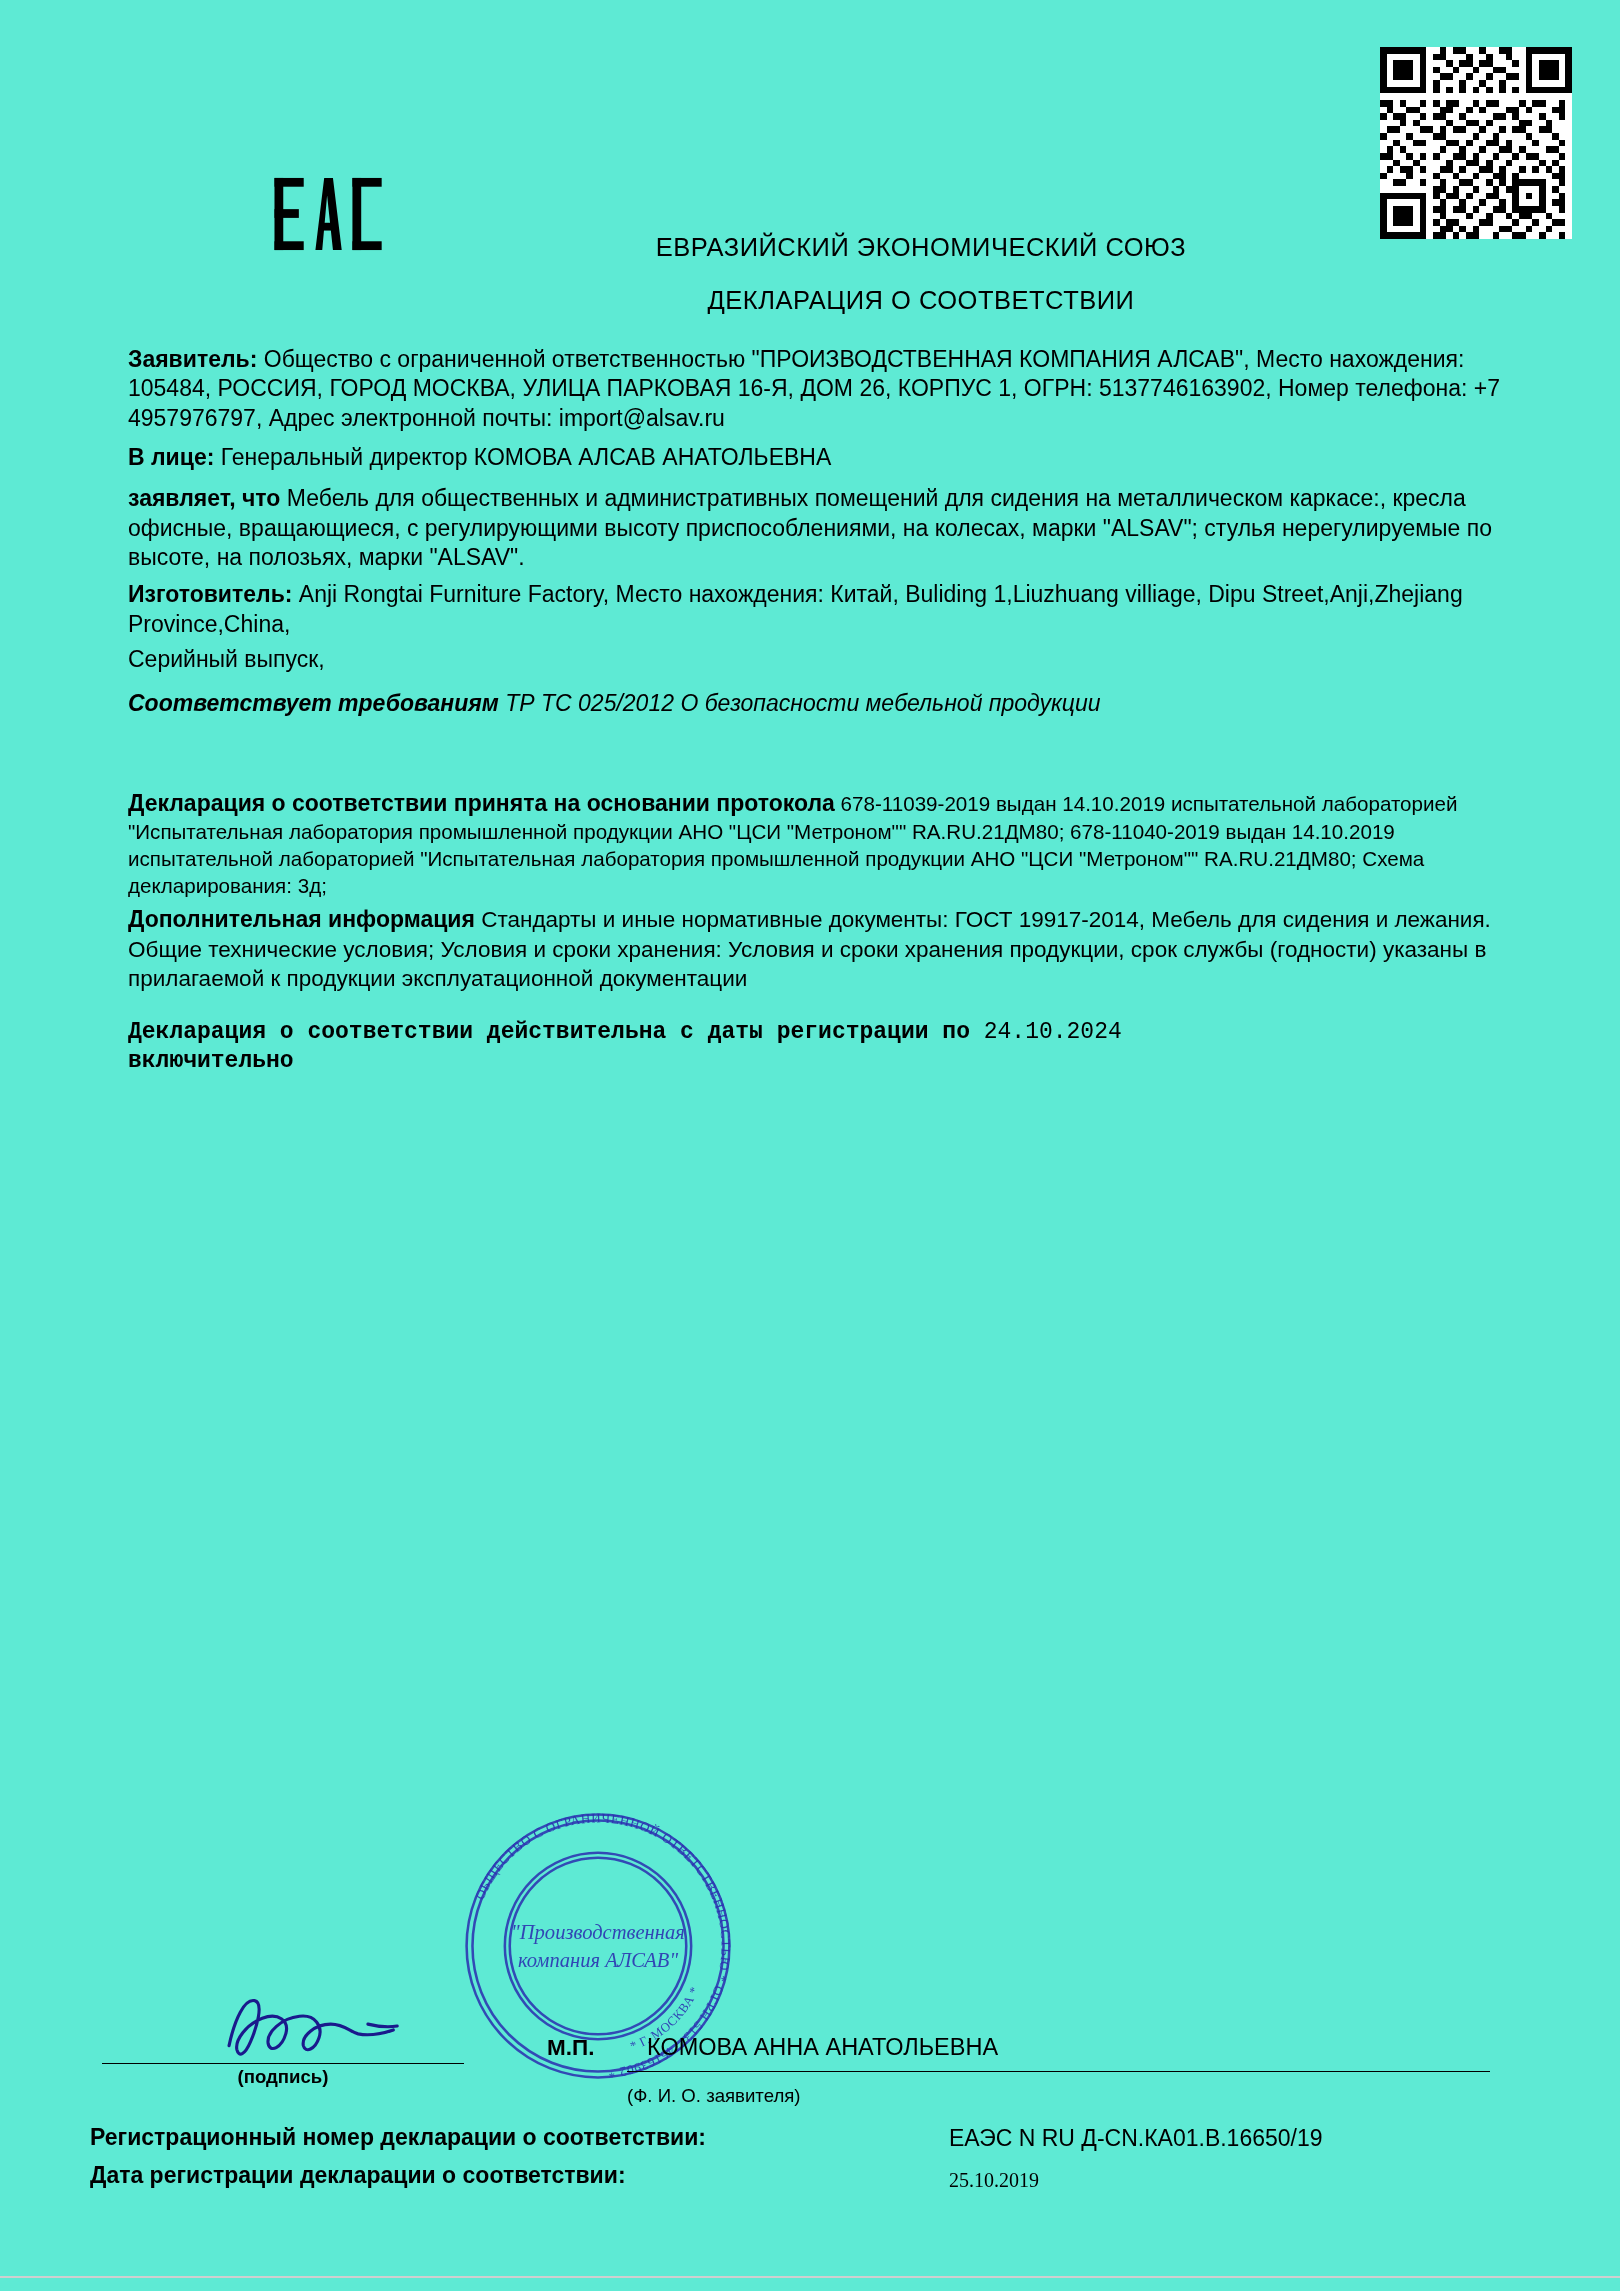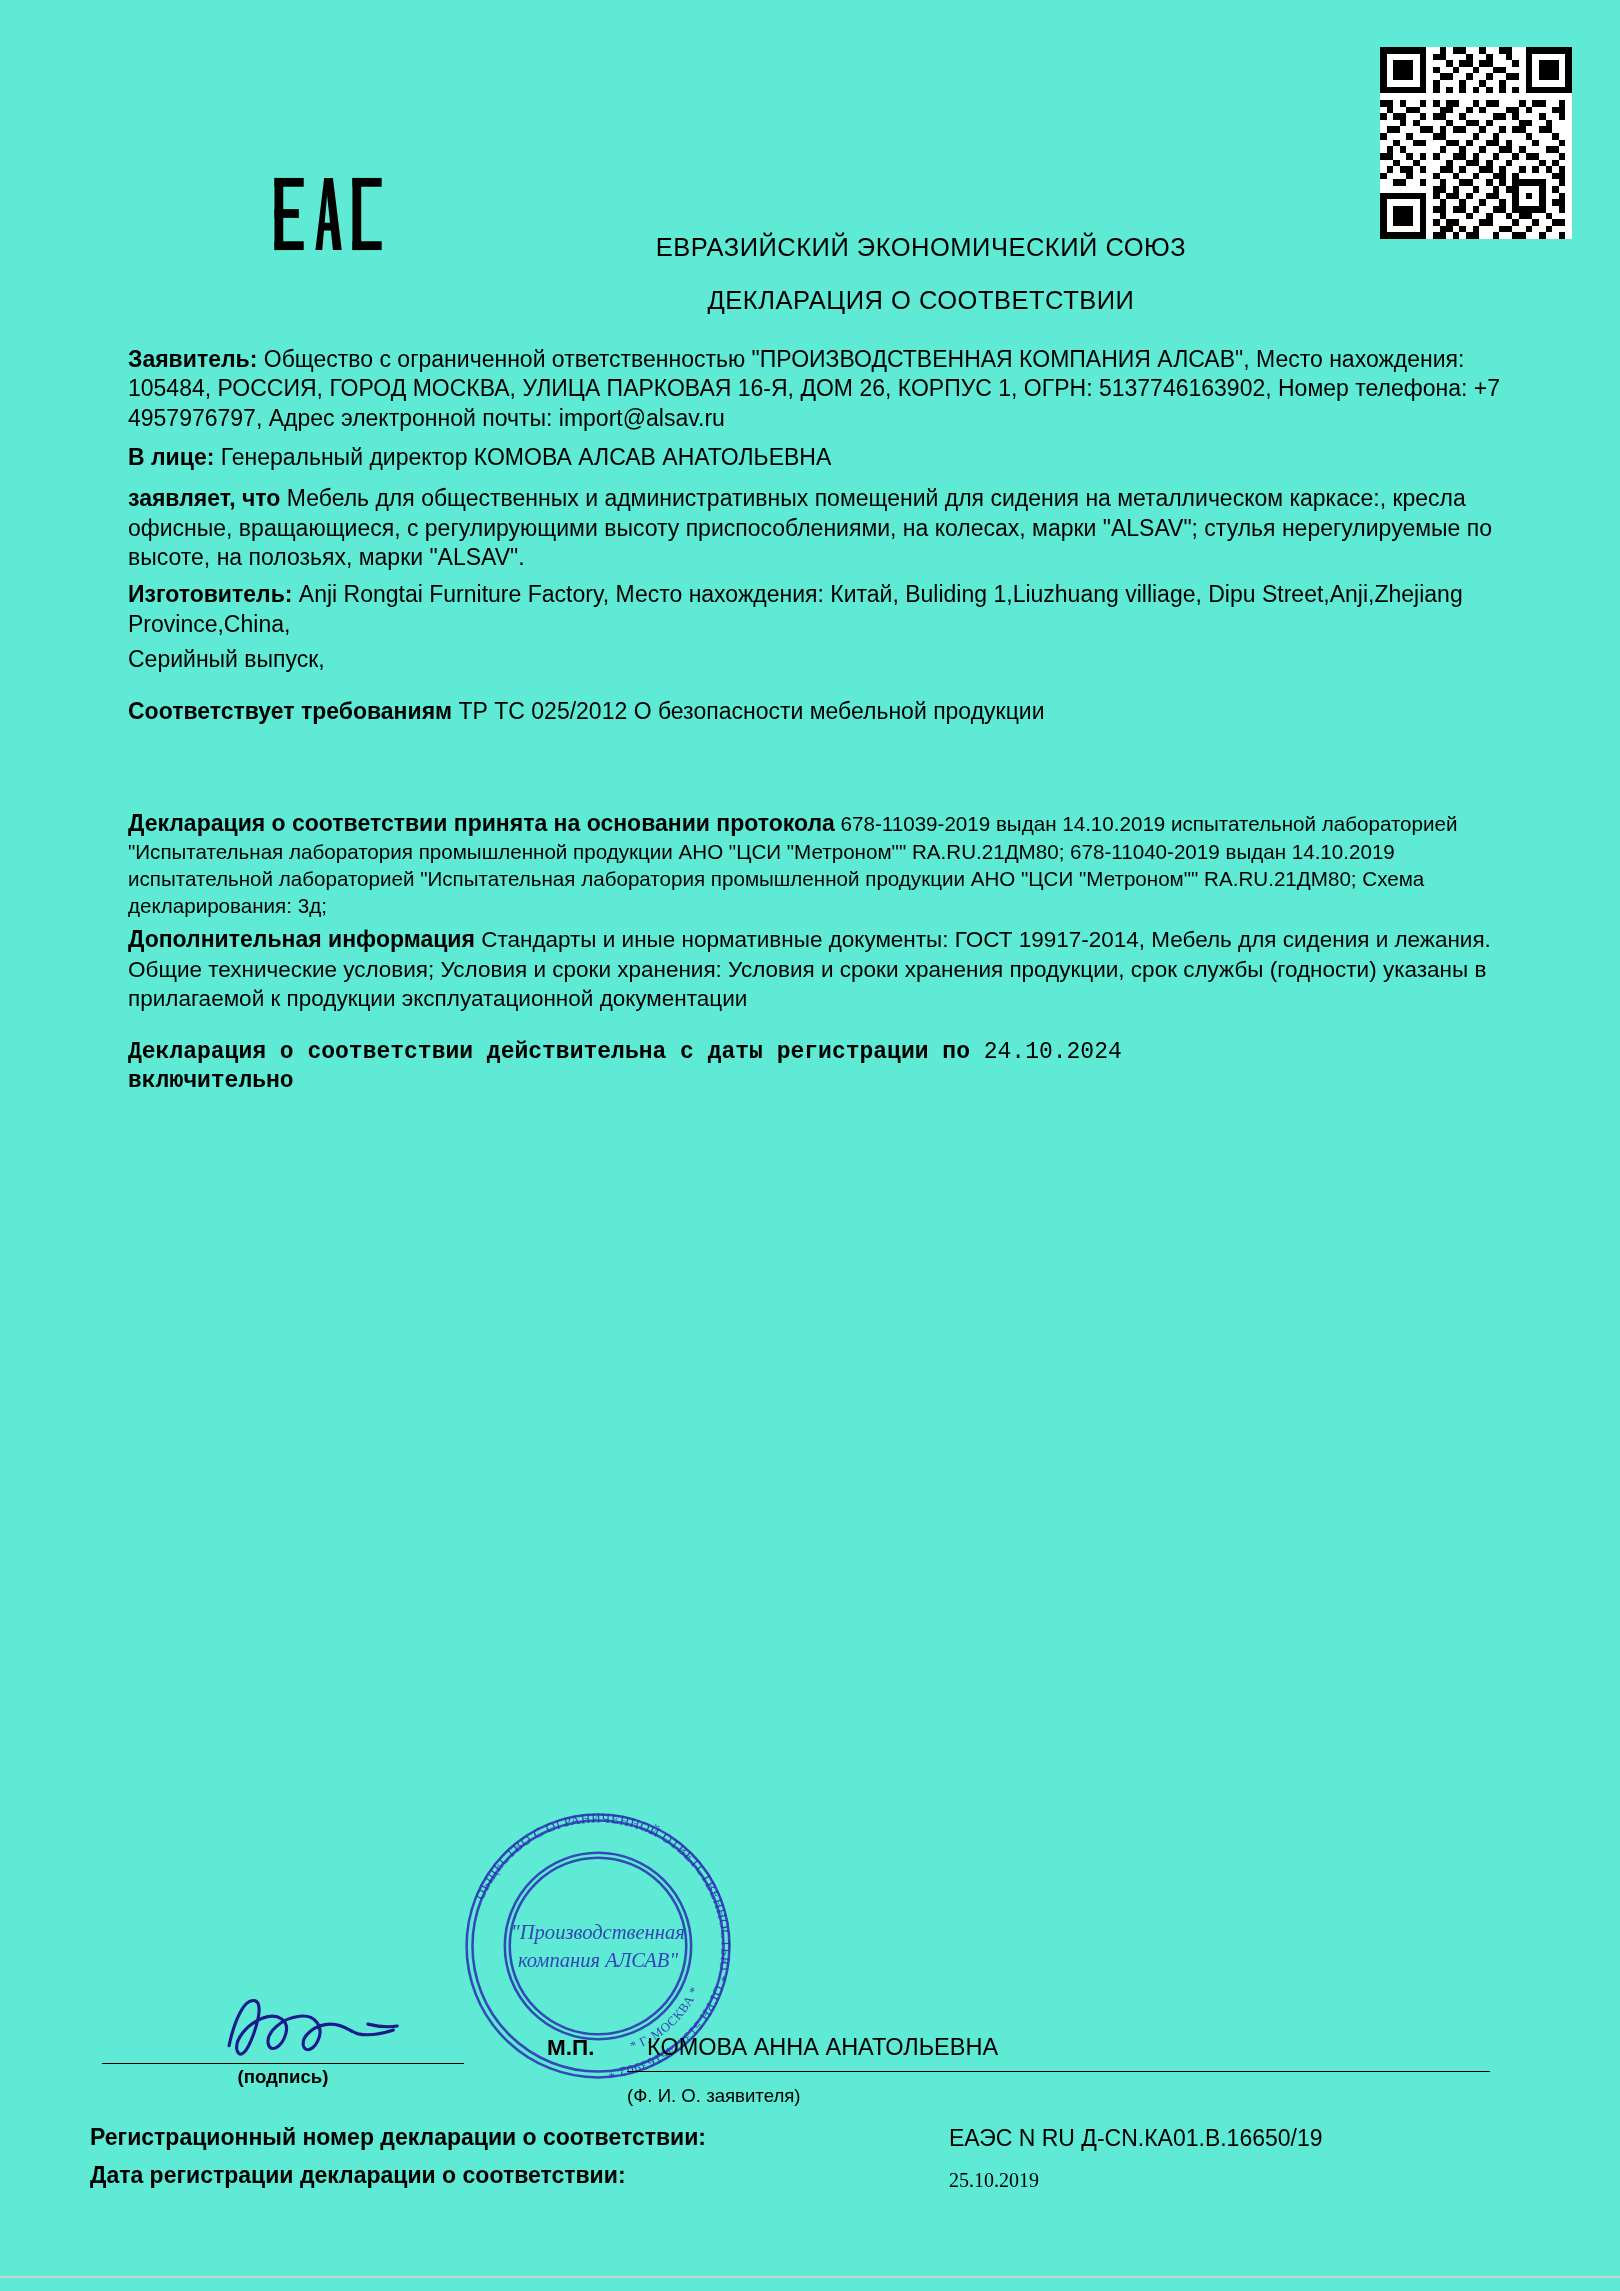--- a/index.html
+++ b/index.html
@@ -70,21 +70,20 @@
   .para {
     margin-bottom: 2px;
   }
   b { font-weight: 700; }
 
   .block-gap { height: 69px; }
 
   .small {
     font-size: 20.6px;
     line-height: 1.3;
-    margin-top: 12px;
   }
 
   
   .sig-area {
     position: absolute;
     left: 0;
     top: 1794px;
     width: 1620px;
     height: 498px;
   }
@@ -447,21 +446,21 @@
       <b>заявляет, что</b><span>  Мебель для общественных и административных помещений для сидения на металлическом каркасе:, кресла офисные, вращающиеся, с регулирующими высоту приспособлениями, на колесах, марки "ALSAV"; стулья нерегулируемые по высоте, на полозьях, марки "ALSAV".</span>
     </div>
 
     <div class="para" style="margin-top:7.8px;">
       <b>Изготовитель:</b><span> Anji Rongtai Furniture Factory, Место нахождения: Китай, Buliding 1,Liuzhuang villiage, Dipu Street,Anji,Zhejiang Province,China,</span>
     </div>
 
 
     <div class="para" style="margin-top:5.9px;">Серийный выпуск,</div>
 
-    <div class="para" style="margin-top:22px;">
+    <div class="para" style="margin-top:14px;font-style:italic;">
       <b>Соответствует требованиям</b><span>  ТР ТС 025/2012 О безопасности мебельной продукции</span>
     </div>
 
     <div class="block-gap"></div>
 
     <div class="para small">
       <b style="font-size:23px;">Декларация о соответствии принята на основании протокола</b><span> 678-11039-2019 выдан 14.10.2019 испытательной лабораторией "Испытательная лаборатория промышленной продукции АНО "ЦСИ "Метроном"" RA.RU.21ДМ80; 678-11040-2019 выдан 14.10.2019  испытательной лабораторией "Испытательная лаборатория промышленной продукции АНО "ЦСИ "Метроном"" RA.RU.21ДМ80; Схема декларирования: 3д;</span>
     </div>
 
     <div class="para small" style="margin-top:5.9px; font-size:22.5px;">

